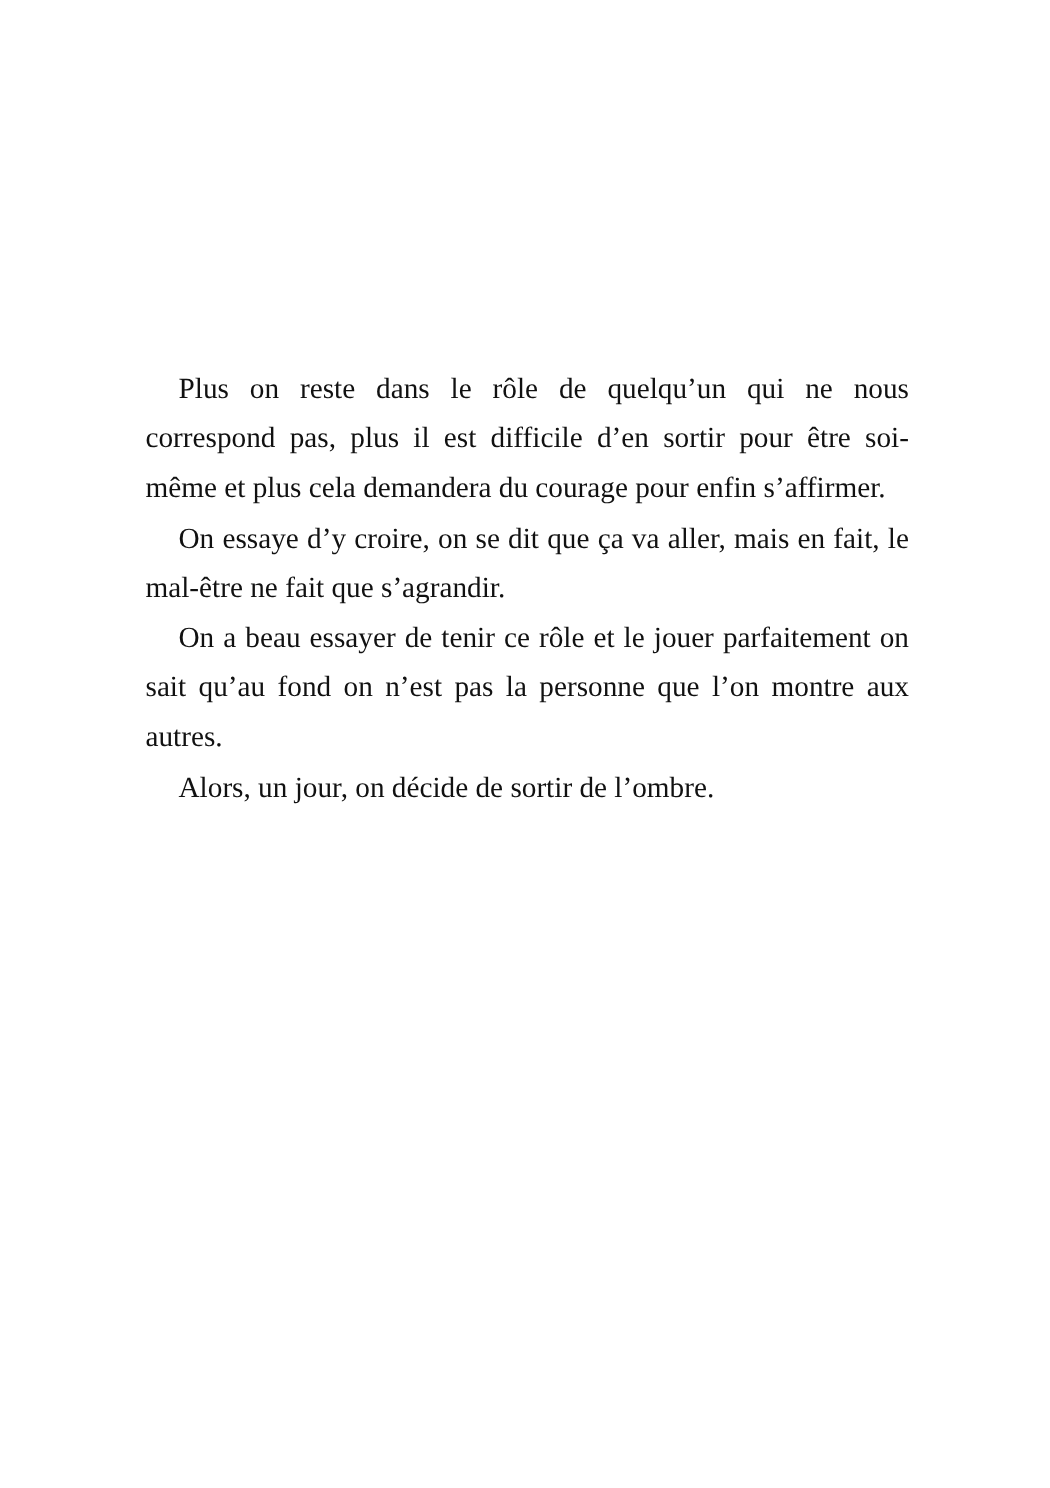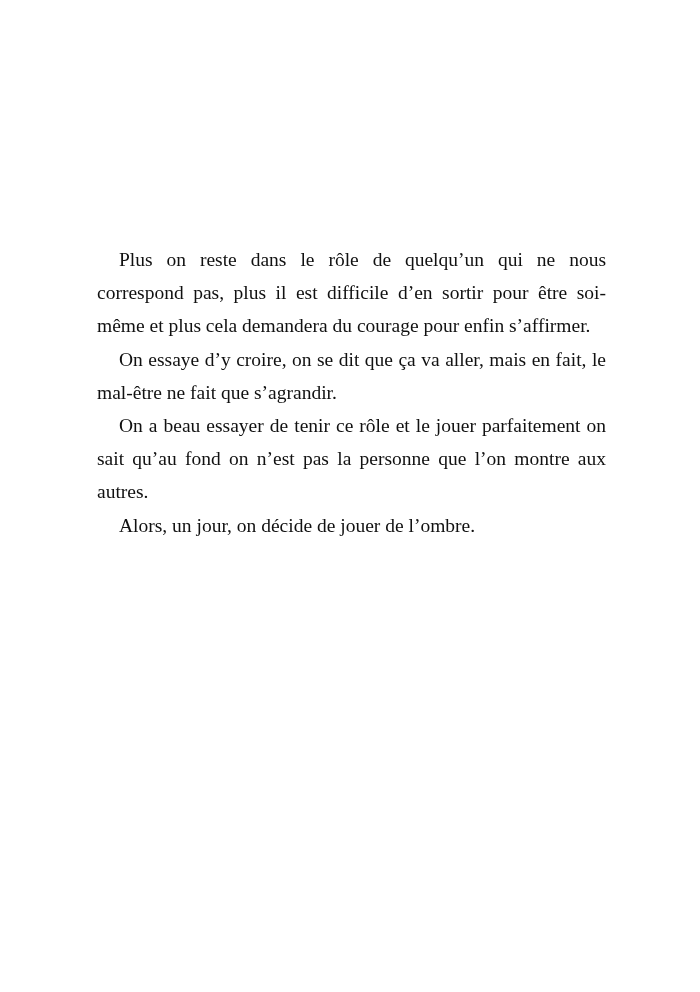--- a/index.html
+++ b/index.html
@@ -40,15 +40,15 @@
     }
   </style>
 </head>
 <body>
 
 <div class="page">
   <div class="text-block">
     <p class="para">Plus on reste dans le rôle de quelqu’un qui ne nous correspond pas, plus il est difficile d’en sortir pour être soi-même et plus cela demandera du courage pour enfin s’affirmer.</p>
     <p class="para">On essaye d’y croire, on se dit que ça va aller, mais en fait, le mal-être ne fait que s’agrandir.</p>
     <p class="para">On a beau essayer de tenir ce rôle et le jouer parfaitement on sait qu’au fond on n’est pas la personne que l’on montre aux autres.</p>
-    <p class="para">Alors, un jour, on décide de jouer de l’ombre.</p>
+    <p class="para">Alors, un jour, on décide de sortir de l’ombre.</p>
   </div>
 </div>
 
 </body></html>

